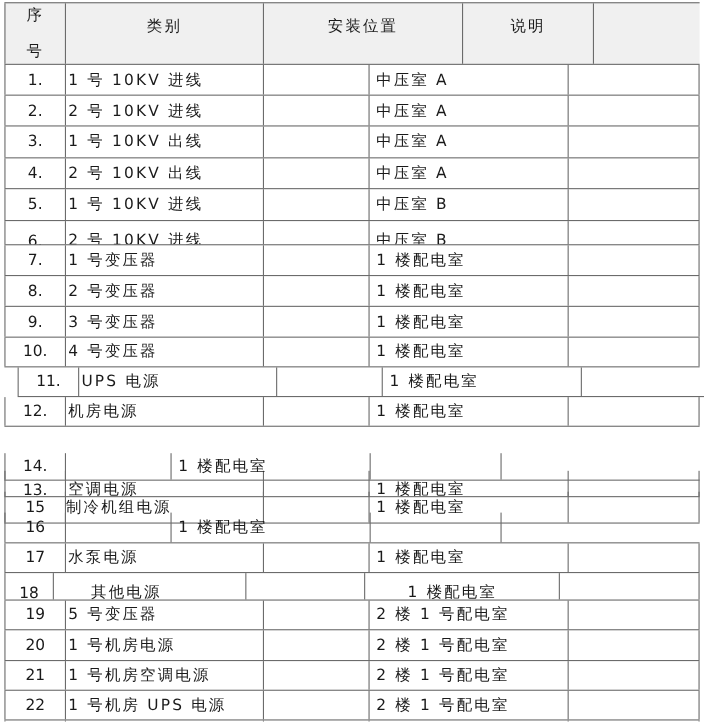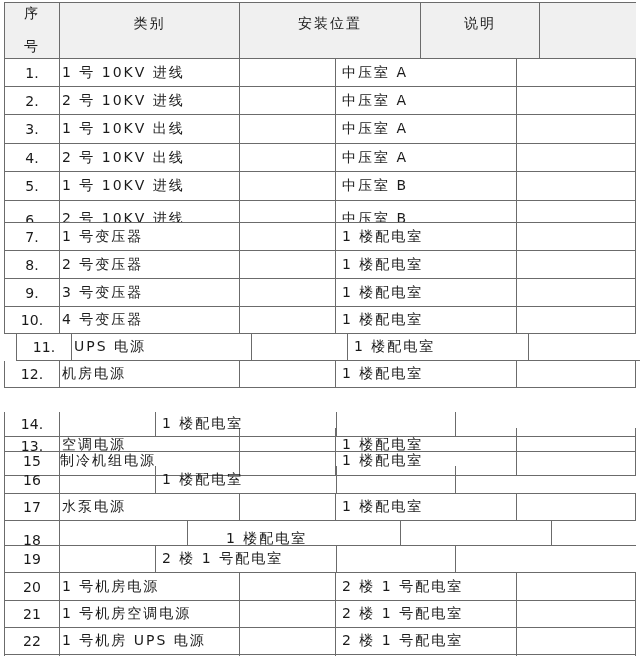--- a/index.html
+++ b/index.html
@@ -343,34 +343,40 @@
       </div>
     <div class="cell c5">
         <span></span>
       </div>
   </div>
 
   <div class="row" style="top:519px;height:25px;gap:32px;">
     <div class="cell c1 clip">
         <span style="transform:translateY(3px)">18</span>
       </div>
+    <div class="cell c2 zh clip">
+        <span style="transform:translateY(3px)"> 其他电源</span>
+      </div>
     <div class="cell c3">
         <span></span>
       </div>
     <div class="cell c4 zh clip">
         <span style="transform:translateY(3px)">1 楼配电室</span>
       </div>
     <div class="cell c5">
         <span></span>
       </div>
   </div>
 
   <div class="row" style="top:544px;height:27px;">
     <div class="cell c1">
         <span>19</span>
+      </div>
+    <div class="cell c2 zh">
+        <span> 5 号变压器</span>
       </div>
     <div class="cell c3">
         <span></span>
       </div>
     <div class="cell c4 zh">
         <span>2 楼 1 号配电室</span>
       </div>
     <div class="cell c5">
         <span></span>
       </div>

